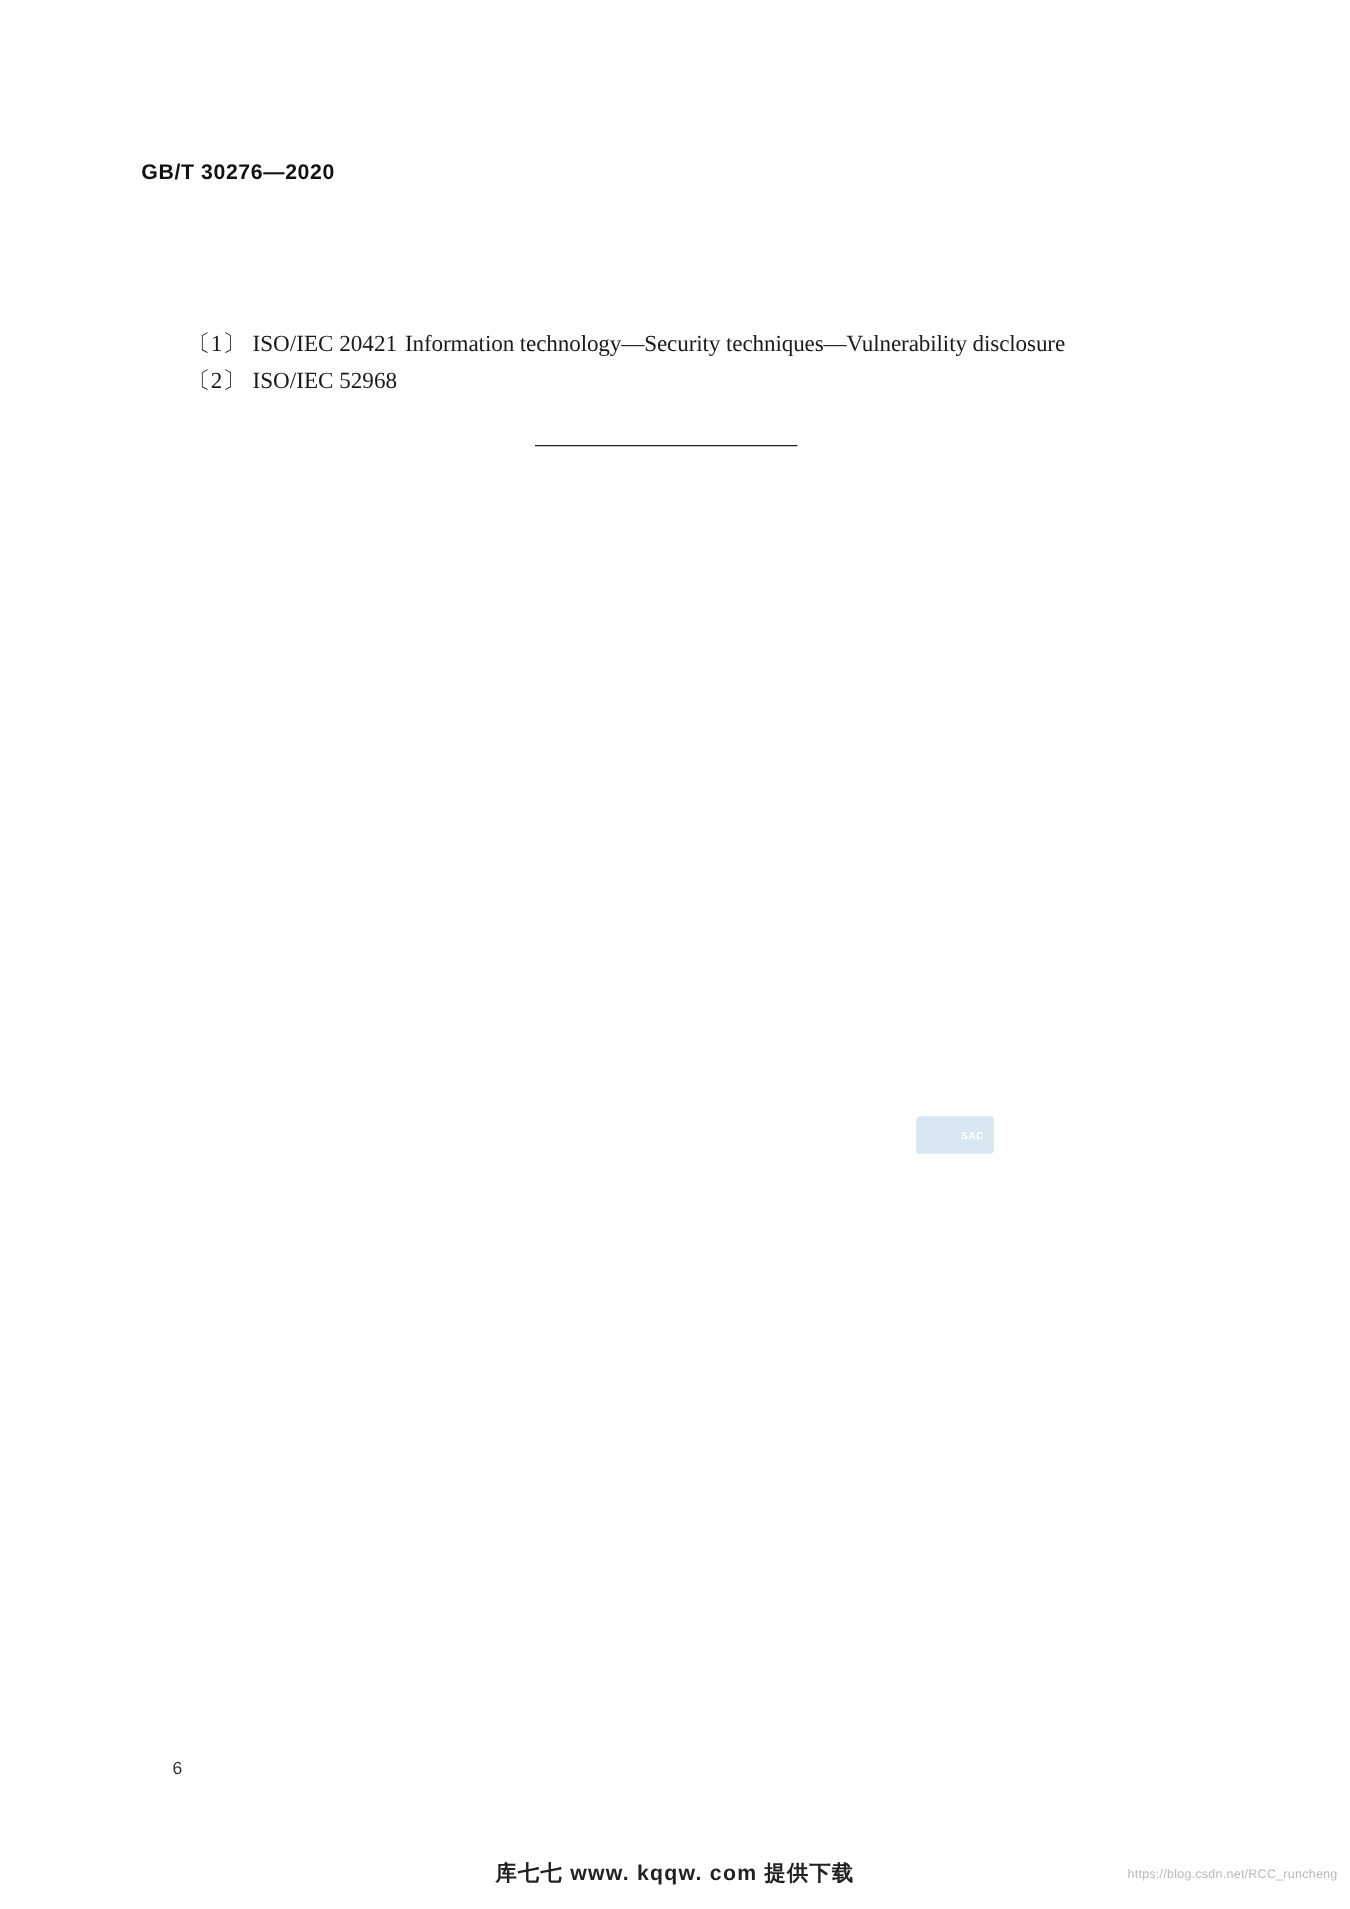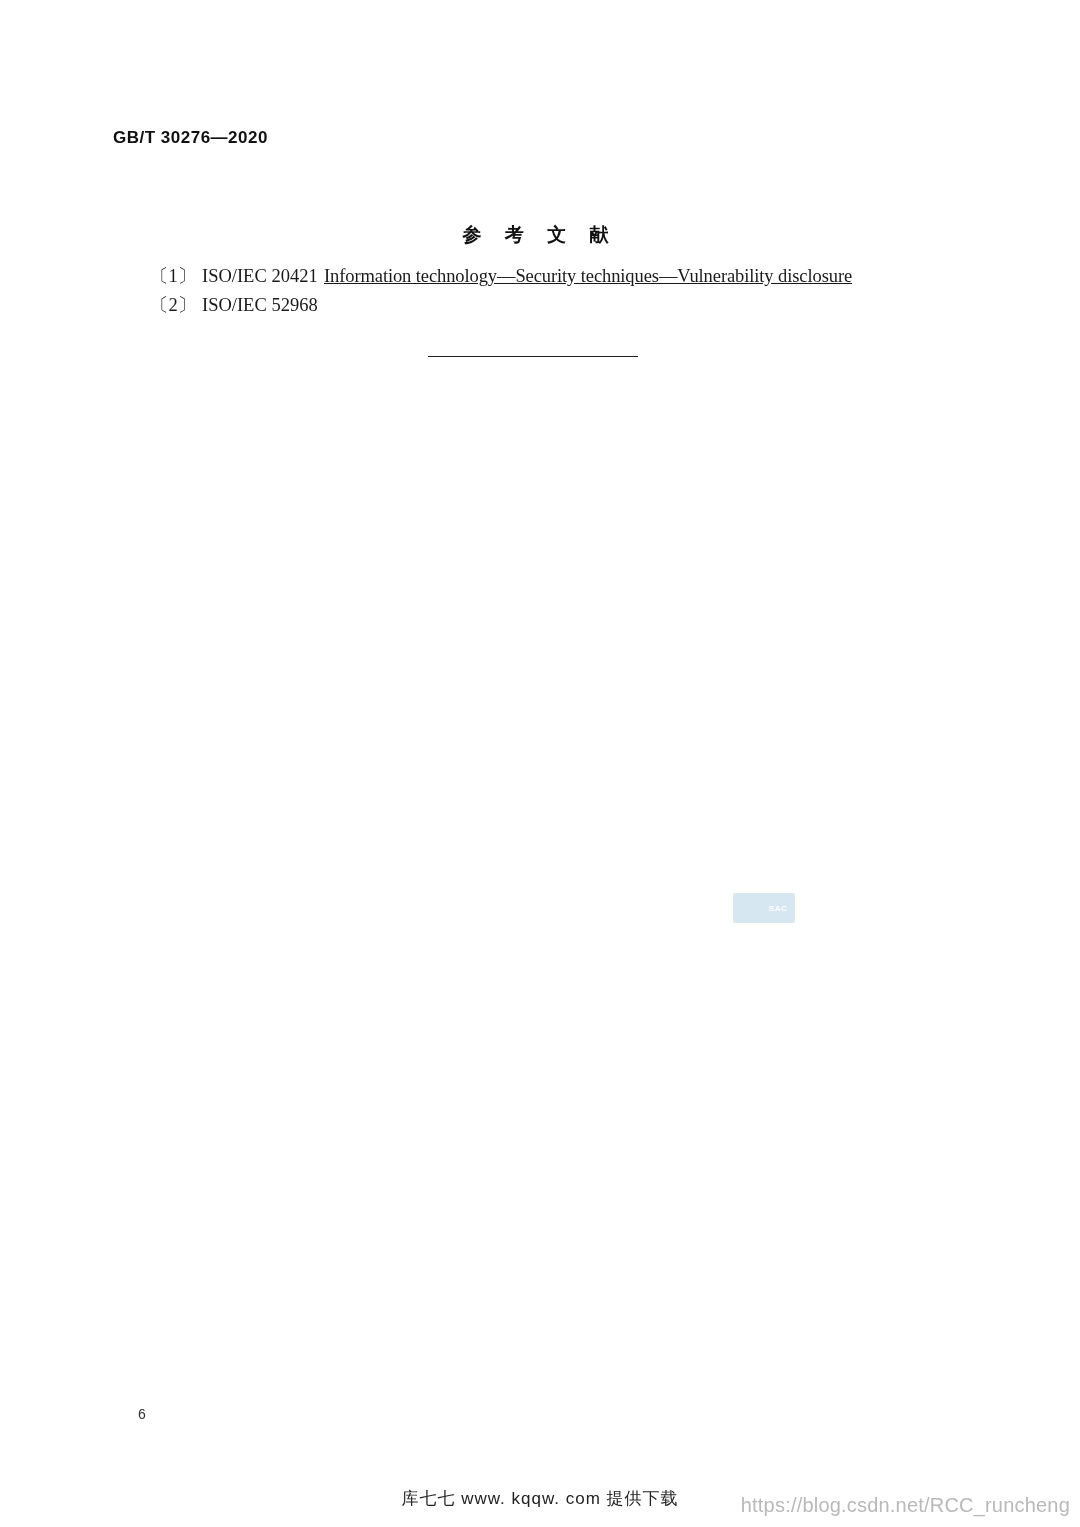--- a/index.html
+++ b/index.html
@@ -57,21 +57,20 @@
     width: 52px;
     flex: 0 0 52px;
   }
   .ref-id {
     width: 122px;
     flex: 0 0 122px;
   }
   .ref-text {
     flex: 1 1 auto;
     letter-spacing: -0.1px;
-    text-decoration: underline;
   }
   .end-rule {
     position: absolute;
     left: 428px;
     top: 356px;
     width: 210px;
     border-top: 1.6px solid #222222;
   }
   .watermark {
     position: absolute;
@@ -101,42 +100,41 @@
     color: #333333;
   }
   .footer-bar {
     position: absolute;
     left: 0;
     top: 1487px;
     width: 1080px;
     text-align: center;
     font-family: "Liberation Sans", sans-serif;
     font-size: 17px;
-    font-weight: normal;
+    font-weight: bold;
     color: #222222;
     letter-spacing: 1px;
   }
   .csdn-url {
     position: absolute;
     right: 10px;
     top: 1494px;
     font-family: "Liberation Sans", sans-serif;
-    font-size: 20px;
+    font-size: 10px;
     color: #b9b9b9;
     letter-spacing: 0.2px;
   }
 </style>
 </head>
 <body>
 
 <div class="page">
 
   <div class="std-code">GB/T 30276—2020</div>
 
-  <div class="ref-title">参 考 文 献</div>
 
   <div class="ref-list">
     <div class="ref-item">
       <span class="ref-num">〔1〕</span>
       <span class="ref-id">ISO/IEC 20421</span>
       <span class="ref-text">Information technology—Security techniques—Vulnerability disclosure</span>
     </div>
     <div class="ref-item">
       <span class="ref-num">〔2〕</span>
       <span class="ref-id">ISO/IEC 52968</span>

